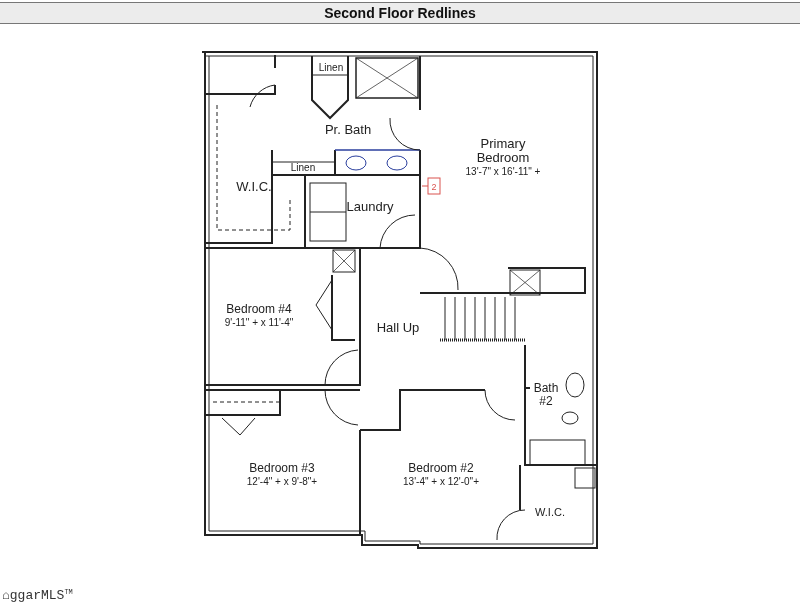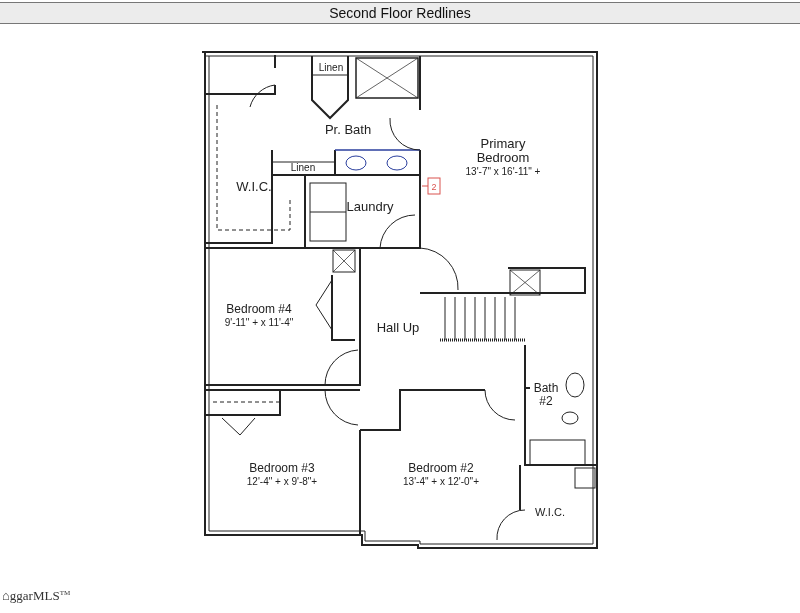--- a/index.html
+++ b/index.html
@@ -1,21 +1,21 @@
 <!DOCTYPE html>
 <html><head>
 <meta charset="utf-8">
 <style>
   html, body { margin: 0; padding: 0; background: #ffffff; }
   body { width: 800px; height: 613px; position: relative; overflow: hidden; font-family: "Liberation Sans", sans-serif; }
   .header-bar { position: absolute; left: 0; top: 2px; width: 800px; height: 22px; background: #ececec; border-top: 1px solid #777; border-bottom: 1px solid #777; box-sizing: border-box; text-align: center; }
-  .header-bar span { font-weight: normal; font-size: 14px; line-height: 20px; color: #111; }
+  .header-bar span { font-weight: bold; font-size: 14px; line-height: 20px; color: #111; }
   svg.plan { position: absolute; left: 0; top: 0; }
   .lbl { font-family: "Liberation Sans", sans-serif; fill: #222; }
-  .logo { position: absolute; left: 2px; top: 588px; font-size: 13px; color: #333; font-family: Liberation Serif, serif; }
+  .logo { position: absolute; left: 2px; top: 588px; font-size: 13px; color: #333; font-family: Liberation Mono, monospace; }
   .logo sup { font-size: 7px; }
 </style>
 </head>
 <body>
 
 <div class="header-bar">
   <span>Second Floor Redlines</span>
 </div>
 
 <svg class="plan" width="800" height="613" viewBox="0 0 800 613">

